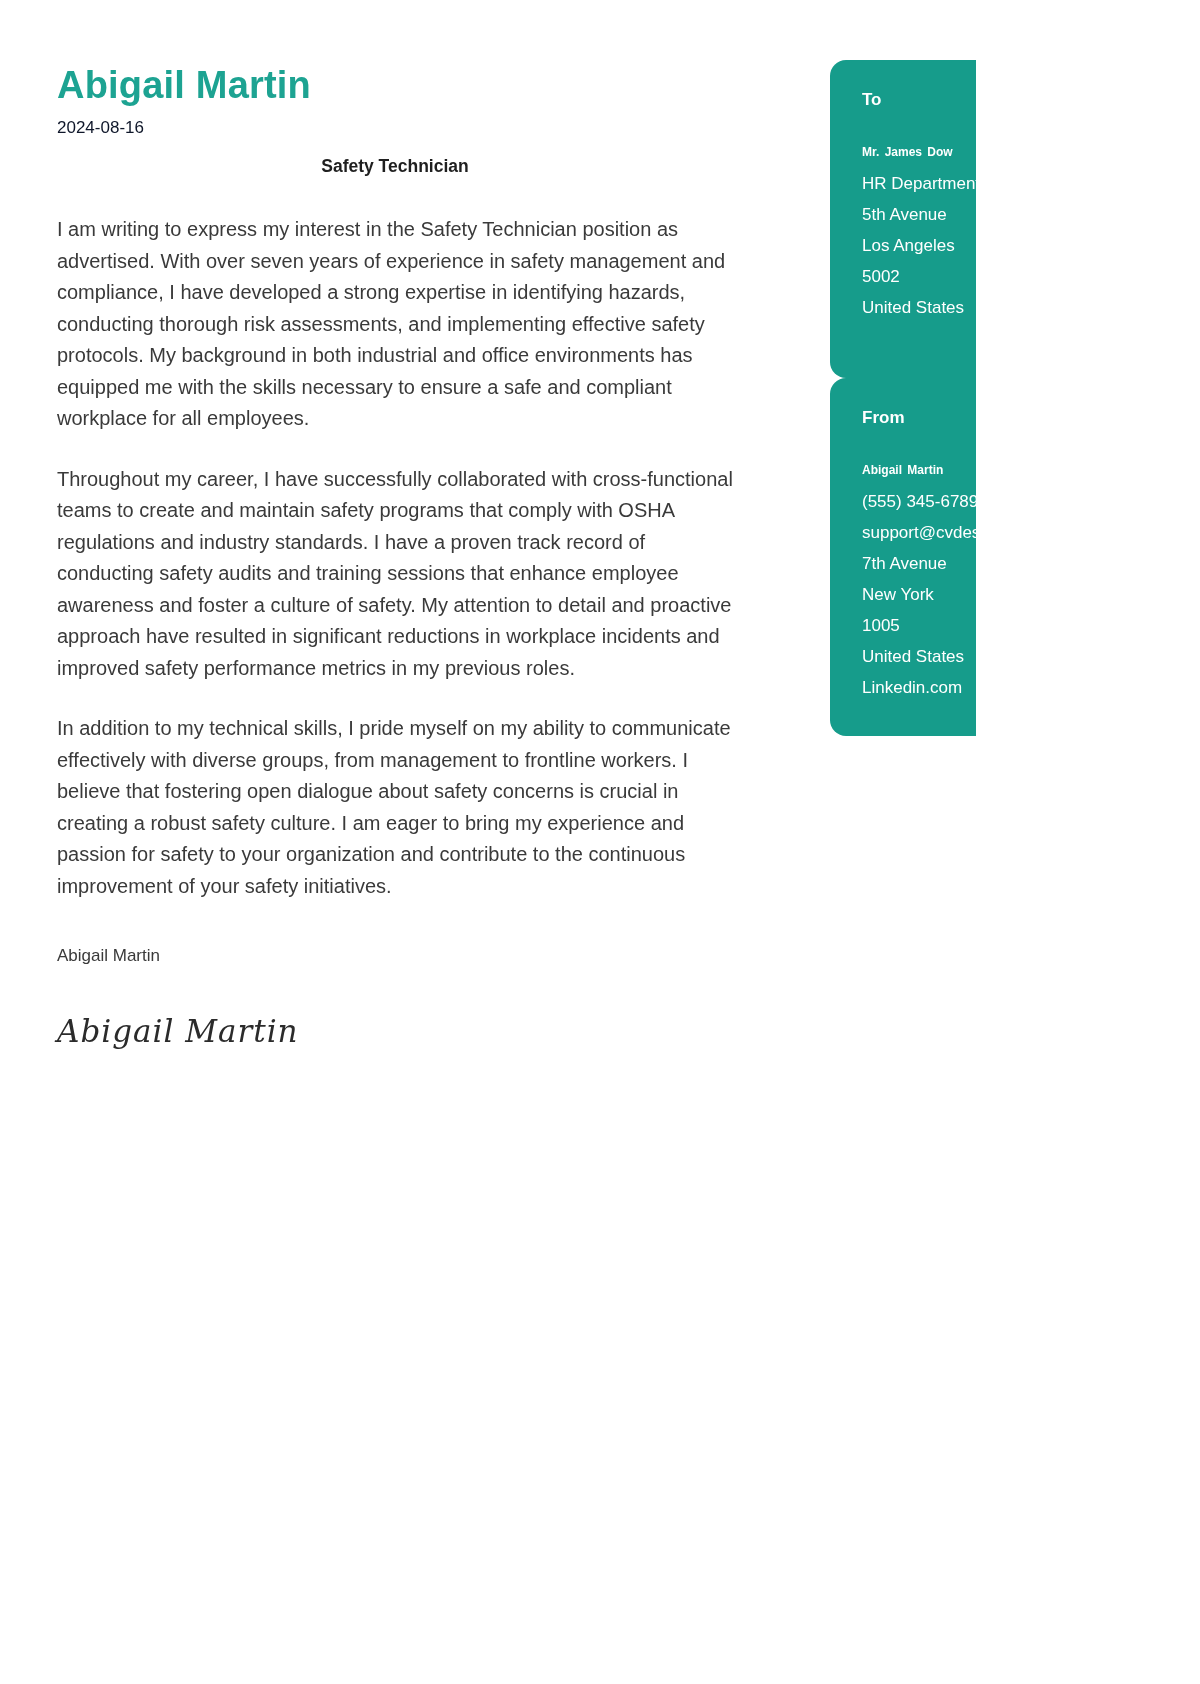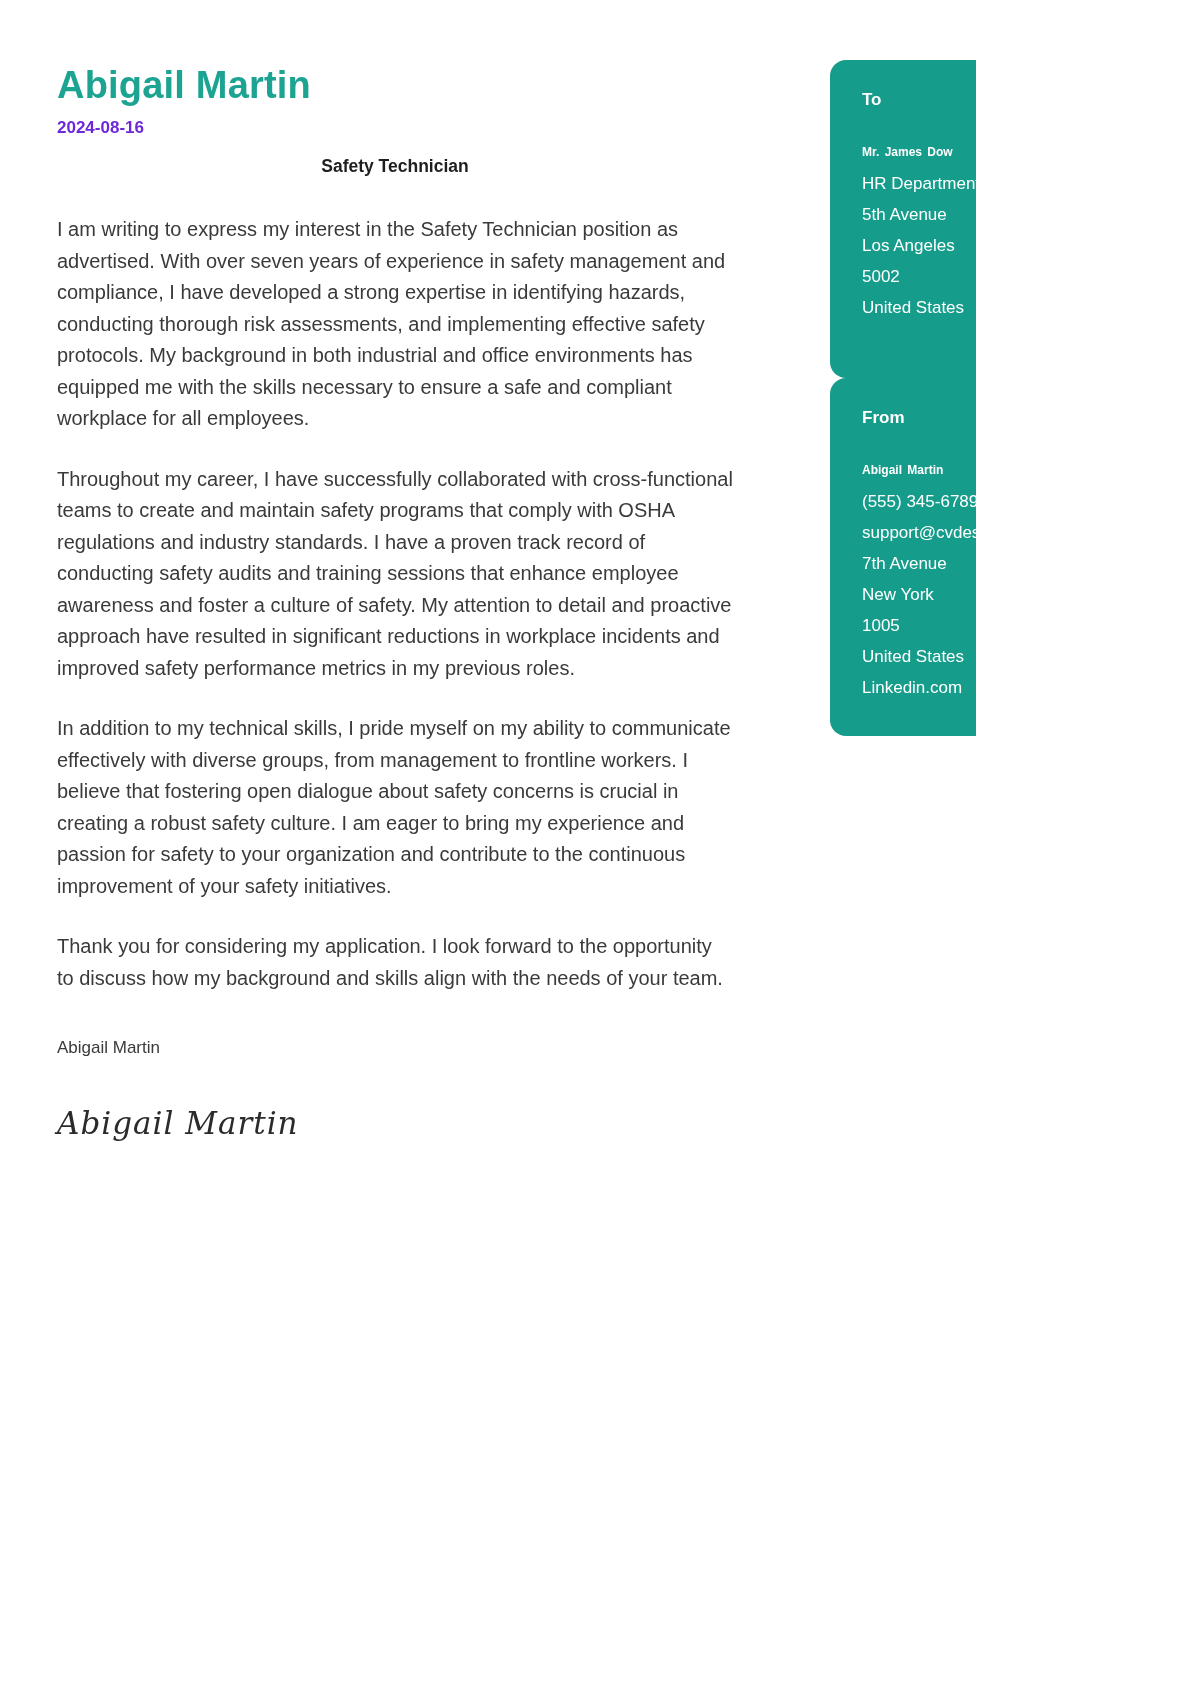--- a/index.html
+++ b/index.html
@@ -28,22 +28,22 @@
     font-size: 38px;
     line-height: 46px;
     font-weight: bold;
     color: #1da392;
     letter-spacing: 0.2px;
   }
   .letter-date {
     margin-top: 10px;
     font-size: 17px;
     line-height: 20px;
-    font-weight: bold;
-    color: #6d28d9;
+    font-weight: normal;
+    color: #0f172a;
   }
   .letter-job {
     margin-top: 18px;
     font-size: 17.5px;
     line-height: 20px;
     font-weight: bold;
     color: #1f1f1f;
     text-align: center;
   }
   .salutation {
@@ -124,21 +124,20 @@
 
     <div class="letter-job">Safety Technician</div>
 
 
     <p class="body-paragraph">I am writing to express my interest in the Safety Technician position as advertised. With over seven years of experience in safety management and compliance, I have developed a strong expertise in identifying hazards, conducting thorough risk assessments, and implementing effective safety protocols. My background in both industrial and office environments has equipped me with the skills necessary to ensure a safe and compliant workplace for all employees.</p>
 
     <p class="body-paragraph">Throughout my career, I have successfully collaborated with cross-functional teams to create and maintain safety programs that comply with OSHA regulations and industry standards. I have a proven track record of conducting safety audits and training sessions that enhance employee awareness and foster a culture of safety. My attention to detail and proactive approach have resulted in significant reductions in workplace incidents and improved safety performance metrics in my previous roles.</p>
 
     <p class="body-paragraph">In addition to my technical skills, I pride myself on my ability to communicate effectively with diverse groups, from management to frontline workers. I believe that fostering open dialogue about safety concerns is crucial in creating a robust safety culture. I am eager to bring my experience and passion for safety to your organization and contribute to the continuous improvement of your safety initiatives.</p>
 
-    <p class="body-paragraph">Thank you for considering my application. I look forward to the opportunity to discuss how my background and skills align with the needs of your team.</p>
 
     <div class="closing-block">
       <div>Abigail Martin</div>
     </div>
 
     <div class="signature-script">Abigail Martin</div>
   </div>
 
   <div class="sidebar">
 

